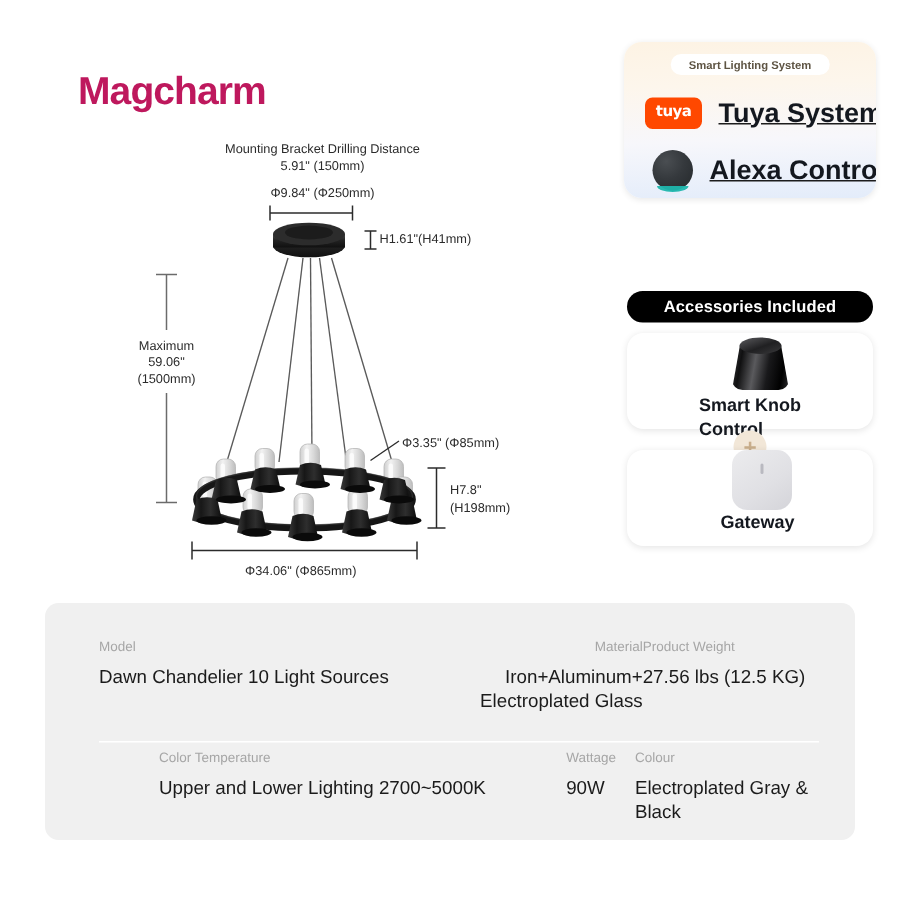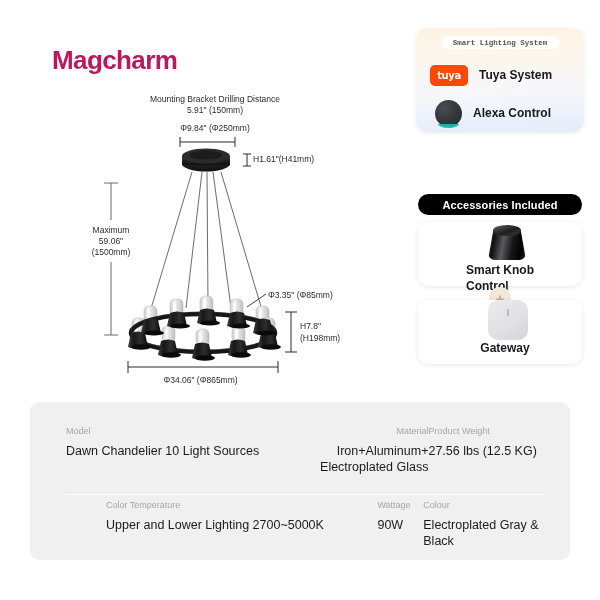--- a/index.html
+++ b/index.html
@@ -65,27 +65,27 @@
     left: 50%;
     transform: translateX(-50%);
     top: 8px;
     background: #ffffff;
     border-radius: 9px;
     padding: 2.5px 12px;
     font-size: 7.5px;
     font-weight: bold;
     color: #5e5443;
     white-space: nowrap;
-    font-family: Liberation Mono, monospace;
   }
   .smart-row {
     position: absolute;
     left: 0; right: 0;
     display: flex;
     align-items: center;
+    text-decoration: underline;
   }
   #tuya-row { top: 30px; height: 34px; padding-left: 14px; }
   #alexa-row { top: 68px; height: 34px; padding-left: 14px; }
   #tuya-logo {
     width: 38px; height: 21px;
     background: #ff4800;
     border-radius: 5px;
     position: relative;
     flex: none;
   }
@@ -94,21 +94,21 @@
     left: 0; right: 0; top: 50%;
     transform: translateY(-50%);
     text-align: center;
     color: #fff;
     font-size: 10px;
     font-weight: bold;
     letter-spacing: -0.4px;
     font-family: "DejaVu Sans", sans-serif;
   }
   .smart-label {
-    font-size: 12px;
+    font-size: 18px;
     font-weight: bold;
     color: #14181f;
     margin-left: 11px;
     white-space: nowrap;
   }
   #echo-dot {
     width: 27px; height: 27px;
     border-radius: 50%;
     background: radial-gradient(circle at 34% 28%, #4a4e52 0%, #35393d 45%, #24282b 100%);
     position: relative;

